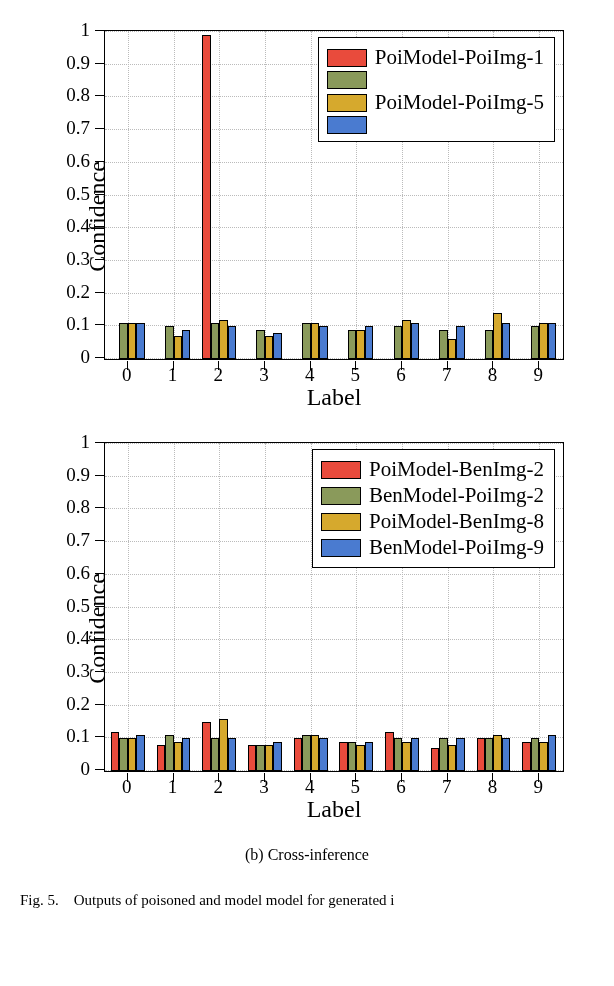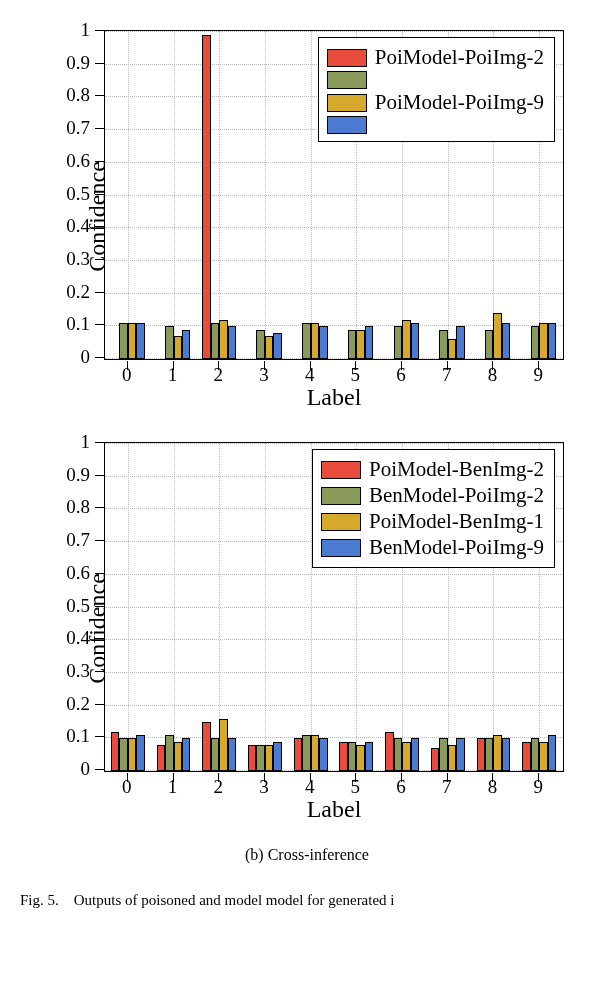--- a/index.html
+++ b/index.html
@@ -97,28 +97,28 @@
             <div class="bar" style="left: 214.105px; width: 8.4545px; height: 32.7px; background: rgb(74, 123, 208);"></div>
             <div class="bar" style="left: 259.805px; width: 8.4545px; height: 32.7px; background: rgb(74, 123, 208);"></div>
             <div class="bar" style="left: 305.505px; width: 8.4545px; height: 35.97px; background: rgb(74, 123, 208);"></div>
             <div class="bar" style="left: 351.204px; width: 8.4545px; height: 32.7px; background: rgb(74, 123, 208);"></div>
             <div class="bar" style="left: 396.904px; width: 8.4545px; height: 35.97px; background: rgb(74, 123, 208);"></div>
             <div class="bar" style="left: 442.604px; width: 8.4545px; height: 35.97px; background: rgb(74, 123, 208);"></div>
           </div>
           <div class="legend" style="right: 8px; top: 6px;">
             <div class="legend-row">
               <div class="swatch" style="background: rgb(233, 75, 60);"></div>
-              <div class="legend-txt">PoiModel-PoiImg-2</div>
+              <div class="legend-txt">PoiModel-PoiImg-1</div>
             </div>
             <div class="legend-row">
               <div class="swatch" style="background: rgb(138, 154, 91);"></div>
             </div>
             <div class="legend-row">
               <div class="swatch" style="background: rgb(214, 169, 45);"></div>
-              <div class="legend-txt">PoiModel-PoiImg-9</div>
+              <div class="legend-txt">PoiModel-PoiImg-5</div>
             </div>
             <div class="legend-row">
               <div class="swatch" style="background: rgb(74, 123, 208);"></div>
             </div>
           </div>
         </div>
         <div class="yticks">
           <div class="ytick" style="top: 327px;"></div>
           <div class="ytick" style="top: 294.3px;"></div>
           <div class="ytick" style="top: 261.6px;"></div>
@@ -244,21 +244,21 @@
             <div class="legend-row">
               <div class="swatch" style="background: rgb(233, 75, 60);"></div>
               <div class="legend-txt">PoiModel-BenImg-2</div>
             </div>
             <div class="legend-row">
               <div class="swatch" style="background: rgb(138, 154, 91);"></div>
               <div class="legend-txt">BenModel-PoiImg-2</div>
             </div>
             <div class="legend-row">
               <div class="swatch" style="background: rgb(214, 169, 45);"></div>
-              <div class="legend-txt">PoiModel-BenImg-1</div>
+              <div class="legend-txt">PoiModel-BenImg-8</div>
             </div>
             <div class="legend-row">
               <div class="swatch" style="background: rgb(74, 123, 208);"></div>
               <div class="legend-txt">BenModel-PoiImg-9</div>
             </div>
           </div>
         </div>
         <div class="yticks">
           <div class="ytick" style="top: 327px;"></div>
           <div class="ytick" style="top: 294.3px;"></div>

